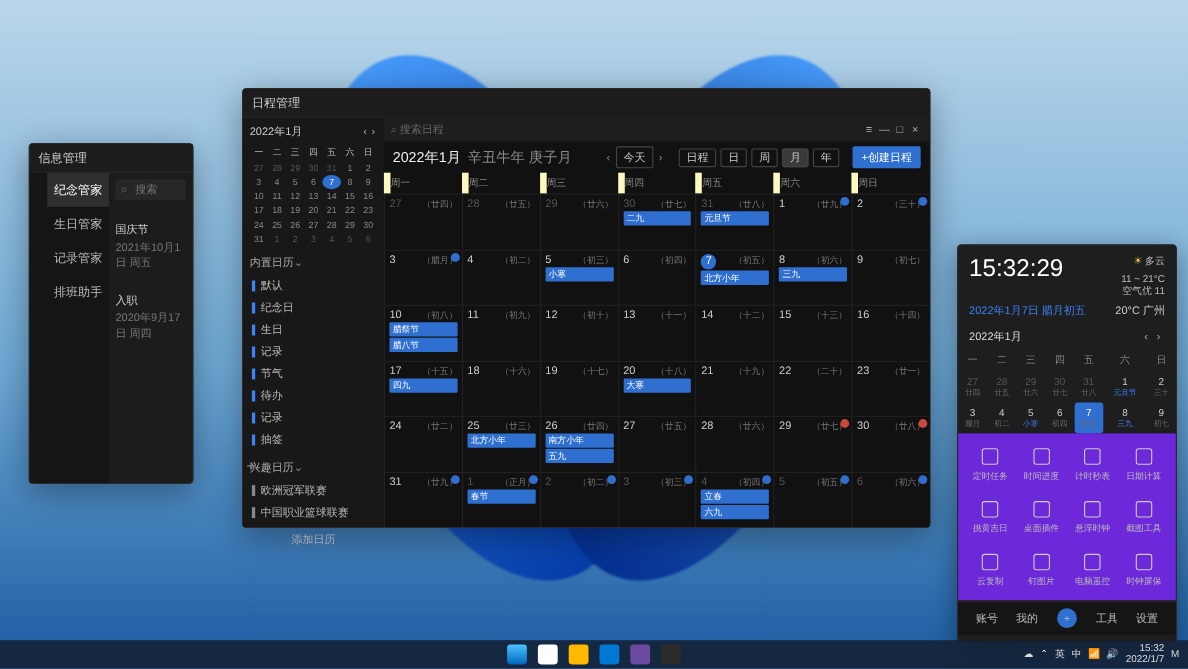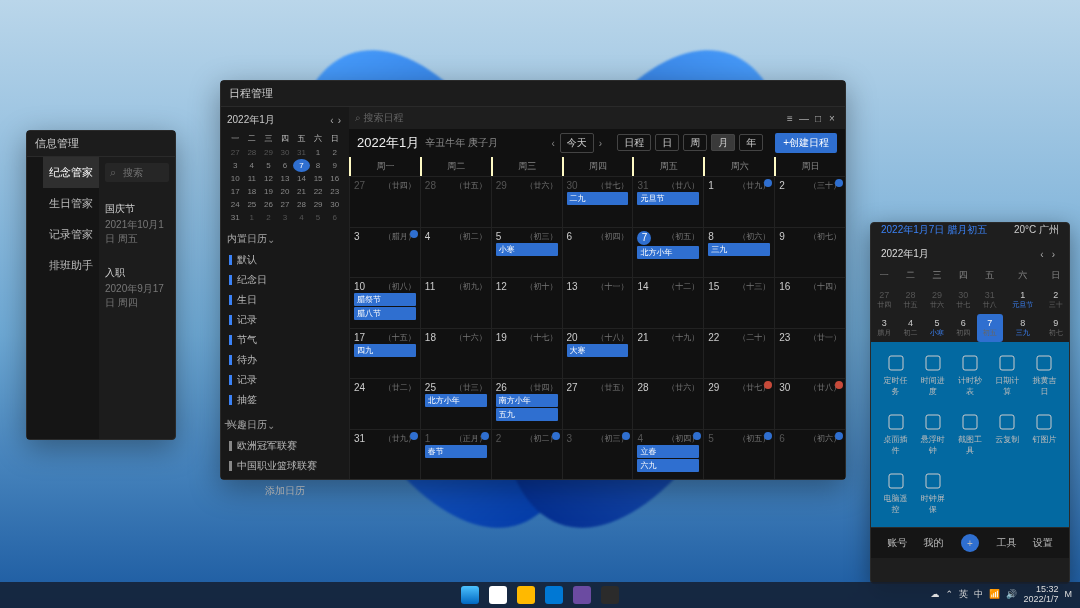--- a/index.html
+++ b/index.html
@@ -50,28 +50,28 @@
 #sched .cat i{ width:3px;height:10px; margin-right:5px; background:#3b82f6; }
 #sched .addcal{ color:#aaa; text-align:center; padding:8px 0; margin-top:auto; cursor:pointer; }
 #sched .add-icon { position:absolute; left:3px; bottom:48px; color:#888; font-size:14px; }
 
 #sched .main{ flex:1; display:flex; flex-direction:column; background:#111; }
 #sched .srchbar{ height:22px; background:#1e1e1e; display:flex; align-items:center; padding:0 6px; color:#666; font-size:10px; }
 #sched .srchbar .sp{flex:1;}
 #sched .srchbar .wbtn{ width:14px; text-align:center; color:#aaa; cursor:pointer; }
 #sched .hdr2{ height:28px; display:flex; align-items:center; padding:4px 8px; font-size:10px; }
 #sched .hdr2 .ttl{ font-size:13px; color:#eee; }
-#sched .hdr2 .sub{ font-size:10px; color:#888; margin-left:6px; }
+#sched .hdr2 .sub{ font-size:13px; color:#888; margin-left:6px; }
 #sched .hdr2 .sp{flex:1;}
 #sched .pill{ border:1px solid #444; padding:2px 6px; border-radius:2px; color:#ccc; margin:0 2px; cursor:pointer; font-size:10px; }
 #sched .pill.on{ background:#3a3a3a; }
 #sched .btn-create{ background:#2f6fd0; color:#fff; padding:3px 8px; border-radius:2px; cursor:pointer; font-size:10px; }
 #sched .grid{ flex:1; display:flex; flex-direction:column; }
 #sched .dowrow{ display:flex; }
-#sched .dowrow div{ flex:1; text-align:center; font-size:9px; color:#888; padding:3px 0; border-left:2px solid #fef9c3;}
+#sched .dowrow div{ flex:1; font-size:9px; color:#888; padding:3px 0; border-left:6px solid #fef9c3;}
 #sched .weeks{ flex:1; display:grid; grid-template-rows:repeat(6,1fr); }
 #sched .week{ display:grid; grid-template-columns:repeat(7,1fr); border-top:1px solid #222;}
 #sched .day{ border-left:1px solid #222; position:relative; padding:3px 4px; overflow:hidden; }
 #sched .day .num{ font-size:10px; color:#ccc; display:flex; justify-content:space-between;}
 #sched .day .num .cn{ font-size:8px; color:#777; }
 #sched .day.dim .num{ color:#555; }
 #sched .day .today{ display:inline-flex; width:14px;height:14px; background:#2f6fd0; color:#fff; border-radius:50%; align-items:center; justify-content:center; }
 #sched .ev{ background:#2f6fd0; color:#fff; font-size:8px; padding:1px 3px; border-radius:1px; margin-top:1px; white-space:nowrap; overflow:hidden; text-overflow:ellipsis; }
 #sched .badge{ position:absolute; top:2px; right:2px; width:8px; height:8px; border-radius:50%; background:#2f6fd0; }
 #sched .badge.r{ background:#c74a3a; }
@@ -87,21 +87,21 @@
 #widget .date .r{ color:#ccc; }
 #widget .minihdr{ padding:4px 10px; display:flex; align-items:center; color:#ddd; }
 #widget .minihdr .sp{flex:1;}
 #widget .mini{ width:100%; border-collapse:collapse; font-size:9px; padding:0 6px; }
 #widget .mini td{ text-align:center; padding:4px 0; color:#ccc; }
 #widget .mini .wh td{ color:#888; }
 #widget .mini .dim{ color:#555; }
 #widget .mini .sub{ display:block; font-size:7px; color:#666; }
 #widget .mini .hl{ color:#3b82f6; }
 #widget .mini .today{ background:#2f6fd0; color:#fff; border-radius:3px; }
-#widget .tools{ display:grid; grid-template-columns:repeat(5,1fr); gap:4px; padding:6px 8px; background:#0369a1; }
+#widget .tools{ display:grid; grid-template-columns:repeat(4,1fr); gap:4px; padding:6px 8px; background:#6d28d9; }
 #widget .tool{ text-align:center; font-size:8px; color:#bbb; padding:6px 2px; cursor:pointer; }
 #widget .tool svg{ display:block; margin:0 auto 3px; }
 #widget .tabs{ display:flex; align-items:center; padding:6px 8px; font-size:10px; background:#151515; border-top:1px solid #2a2a2a; }
 #widget .tabs div{ flex:1; text-align:center; color:#bbb; cursor:pointer; }
 #widget .plus{ width:18px;height:18px; background:#2f6fd0; border-radius:50%; margin:0 auto; color:#fff; display:flex; align-items:center; justify-content:center; }
 
 
 #taskbar{ position:absolute; bottom:0; left:0; right:0; height:26px; background:rgba(20,30,48,.85); display:flex; align-items:center; justify-content:center; }
 #taskbar .ic{ width:18px;height:18px; margin:0 5px; background:#3b82f6; border-radius:3px; }
 #taskbar .tray{ position:absolute; right:8px; color:#ddd; font-size:9px; text-align:right; line-height:1.1; display:flex; align-items:center; gap:6px; }
@@ -575,20 +575,29 @@
                 </div>
               </div>
             </div>
           </div>
       </div>
     </div>
   </div>
 </div>
 
 <div id="widget" class="win">
+  <div class="top">
+    <div class="clock">15:32:29</div>
+    <div class="wx">
+      <span class="wx-icon">☀</span>
+      <span>多云</span><br>
+      <span>11 ~ 21°C</span><br>
+      <span>空气优 11</span>
+    </div>
+  </div>
   <div class="date">
     <span>2022年1月7日 腊月初五</span>
     <span class="sp"></span>
     <span class="r"><span>20°C</span> <span>广州</span></span>
   </div>
   <div class="minihdr">
     <span>2022年1月</span>
     <span class="sp"></span>
     <span style="padding:0 4px;color:#aaa;cursor:pointer">‹</span>
     <span style="padding:0 4px;color:#aaa;cursor:pointer">›</span>

